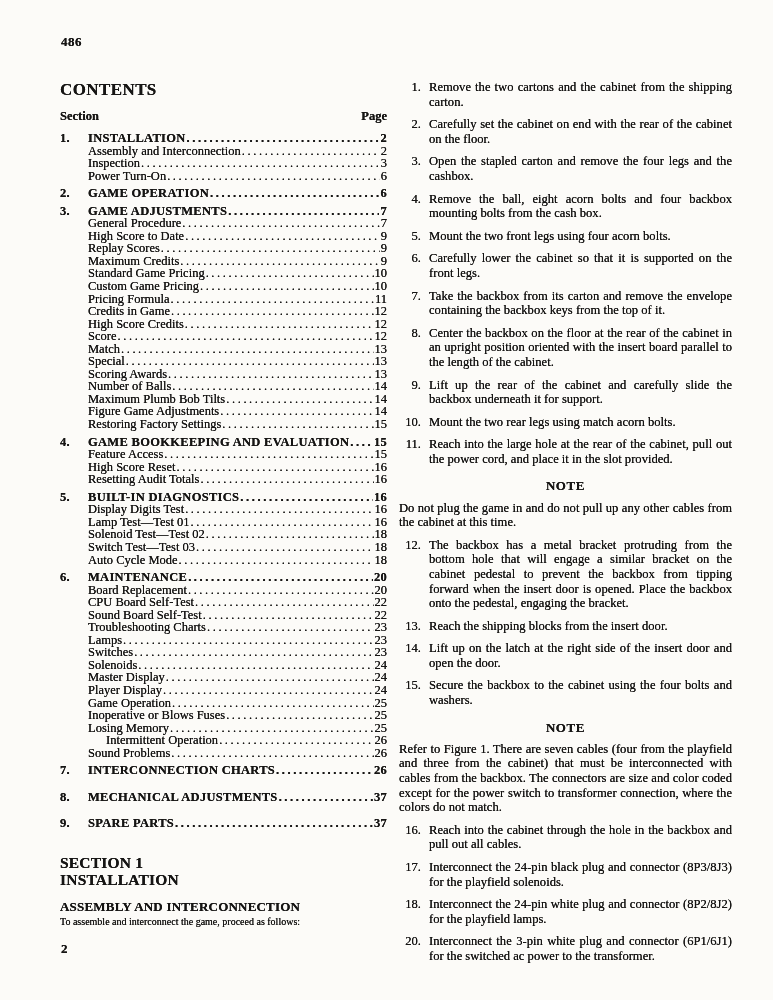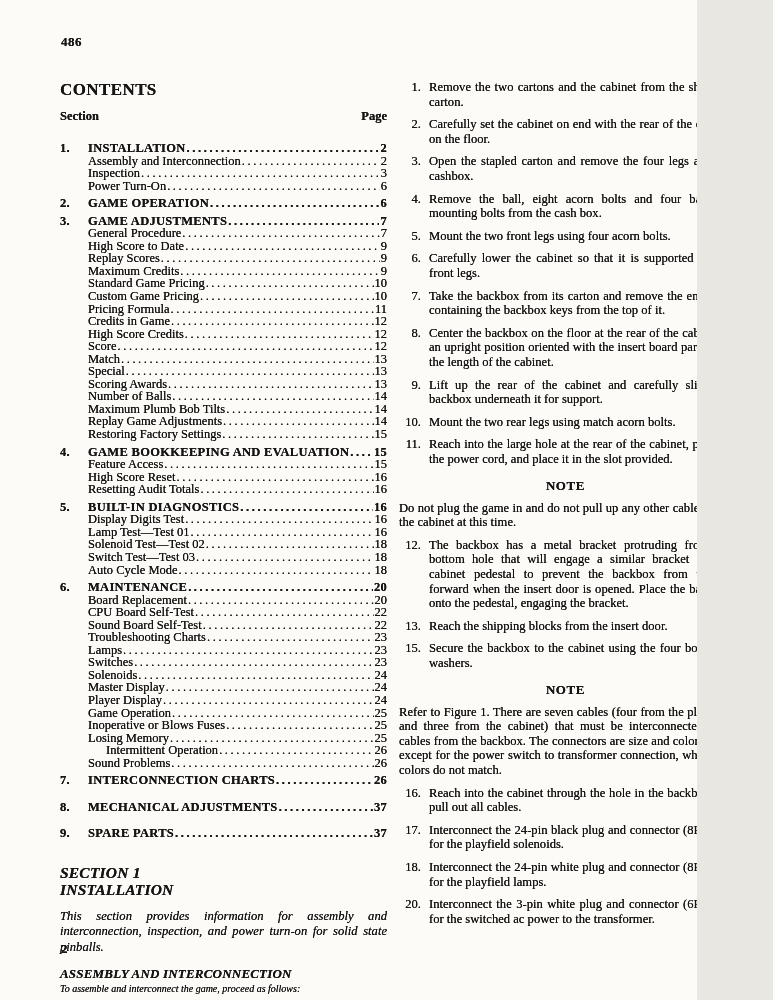--- a/index.html
+++ b/index.html
@@ -3,21 +3,21 @@
 <meta charset="utf-8">
 <style>
   html,body{margin:0;padding:0;}
   body{
     width:773px;height:1000px;
     background:#e9e7e2;
     font-family:"Liberation Serif","DejaVu Serif",serif;
   }
   .page{
     position:relative;
-    width:697px;height:1000px;
+    width:773px;height:1000px;
     background:#fcfbf8;
     color:#161514;
     overflow:hidden;
   }
   .page *{box-sizing:border-box;}
   .txt-thick{ text-shadow:0 0 .45px currentColor; }
 
   .folio-top{
     position:absolute;left:61px;top:34px;
     font-size:13px;font-weight:bold;letter-spacing:.5px;
@@ -31,21 +31,21 @@
   .col-left{
     position:absolute;left:60px;top:80px;width:327px;
   }
   .contents-title{
     font-size:17px;font-weight:bold;letter-spacing:.4px;
     margin:0 0 9px 0;
   }
   .toc-head{
     display:flex;justify-content:space-between;
     font-size:12.5px;font-weight:bold;
-    margin-bottom:18px;
+    margin-bottom:8px;
   }
   .toc-row{
     display:flex;align-items:baseline;
     font-size:12.5px;line-height:12.55px;
     white-space:nowrap;
   }
   .toc-row.lvl1{padding-left:28px;}
   .toc-row.lvl2{padding-left:46px;}
   .toc-row.section{font-weight:bold;margin-top:5px;letter-spacing:.3px;}
   .toc-row.section.wide{margin-top:14px;}
@@ -56,21 +56,21 @@
     min-width:6px;margin:0 1px;
   }
   .toc-dots::after{
     content:"..........................................................................................";
     letter-spacing:2.6px;
   }
   .toc-row.no-page .toc-dots::after{content:"";}
   .toc-page{flex:none;text-align:right;}
 
   
-  .sec1{margin-top:25px;font-style:italic;}
+  .sec1{margin-top:25px;}
   .sec1-kicker,.sec1-title{
     font-size:15.5px;font-weight:bold;line-height:1.08;letter-spacing:.2px;
     margin:0;
   }
   .sec1-intro{
     margin:11px 0 0 0;
     font-size:12.6px;line-height:1.2;text-align:justify;
   }
   .sec1-sub{
     margin:11px 0 0 0;
@@ -260,21 +260,21 @@
 
   <div class="toc-row txt-thick lvl1">
 
     <span class="toc-label">Maximum Plumb Bob Tilts</span>
     <span class="toc-dots"></span>
     <span class="toc-page">14</span>
   </div>
 
   <div class="toc-row txt-thick lvl1">
 
-    <span class="toc-label">Replay Game Adjustments</span>
+    <span class="toc-label">Figure Game Adjustments</span>
     <span class="toc-dots"></span>
     <span class="toc-page">14</span>
   </div>
 
   <div class="toc-row txt-thick lvl1">
 
     <span class="toc-label">Restoring Factory Settings</span>
     <span class="toc-dots"></span>
     <span class="toc-page">15</span>
   </div>
@@ -474,21 +474,20 @@
     <span class="toc-label">SPARE PARTS</span>
     <span class="toc-dots"></span>
     <span class="toc-page">37</span>
   </div>
 </div>
     </div>
 
     <div class="sec1">
       <p class="sec1-kicker txt-thick">SECTION 1</p>
       <p class="sec1-title txt-thick">INSTALLATION</p>
-      <p class="sec1-intro txt-thick">This section provides information for assembly and interconnection, inspection, and power turn-on for solid state pinballs.</p>
       <p class="sec1-sub txt-thick">ASSEMBLY AND INTERCONNECTION</p>
       <p class="sec1-lead txt-thick">To assemble and interconnect the game, proceed as follows:</p>
     </div>
 
   </div>
 
   <div class="col-right">
   <div class="step txt-thick">
     <span class="step-num">1.</span>
     <span class="step-text">Remove the two cartons and the cabinet from the shipping carton.</span>
@@ -552,20 +551,24 @@
   <div class="step txt-thick">
     <span class="step-num">12.</span>
     <span class="step-text">The backbox has a metal bracket protruding from the bottom hole that will engage a similar bracket on the cabinet pedestal to prevent the backbox from tipping forward when the insert door is opened. Place the backbox onto the pedestal, engaging the bracket.</span>
   </div>
 
   <div class="step txt-thick">
     <span class="step-num">13.</span>
     <span class="step-text">Reach the shipping blocks from the insert door.</span>
   </div>
 
+  <div class="step txt-thick">
+    <span class="step-num">14.</span>
+    <span class="step-text">Lift up on the latch at the right side of the insert door and open the door.</span>
+  </div>
 
   <div class="step txt-thick">
     <span class="step-num">15.</span>
     <span class="step-text">Secure the backbox to the cabinet using the four bolts and washers.</span>
   </div>
 
   <div class="note txt-thick">
     <div class="note-title">NOTE</div>
     <div class="note-text">Refer to Figure 1. There are seven cables (four from the playfield and three from the cabinet) that must be interconnected with cables from the backbox. The connectors are size and color coded except for the power switch to transformer connection, where the colors do not match.</div>
   </div>

